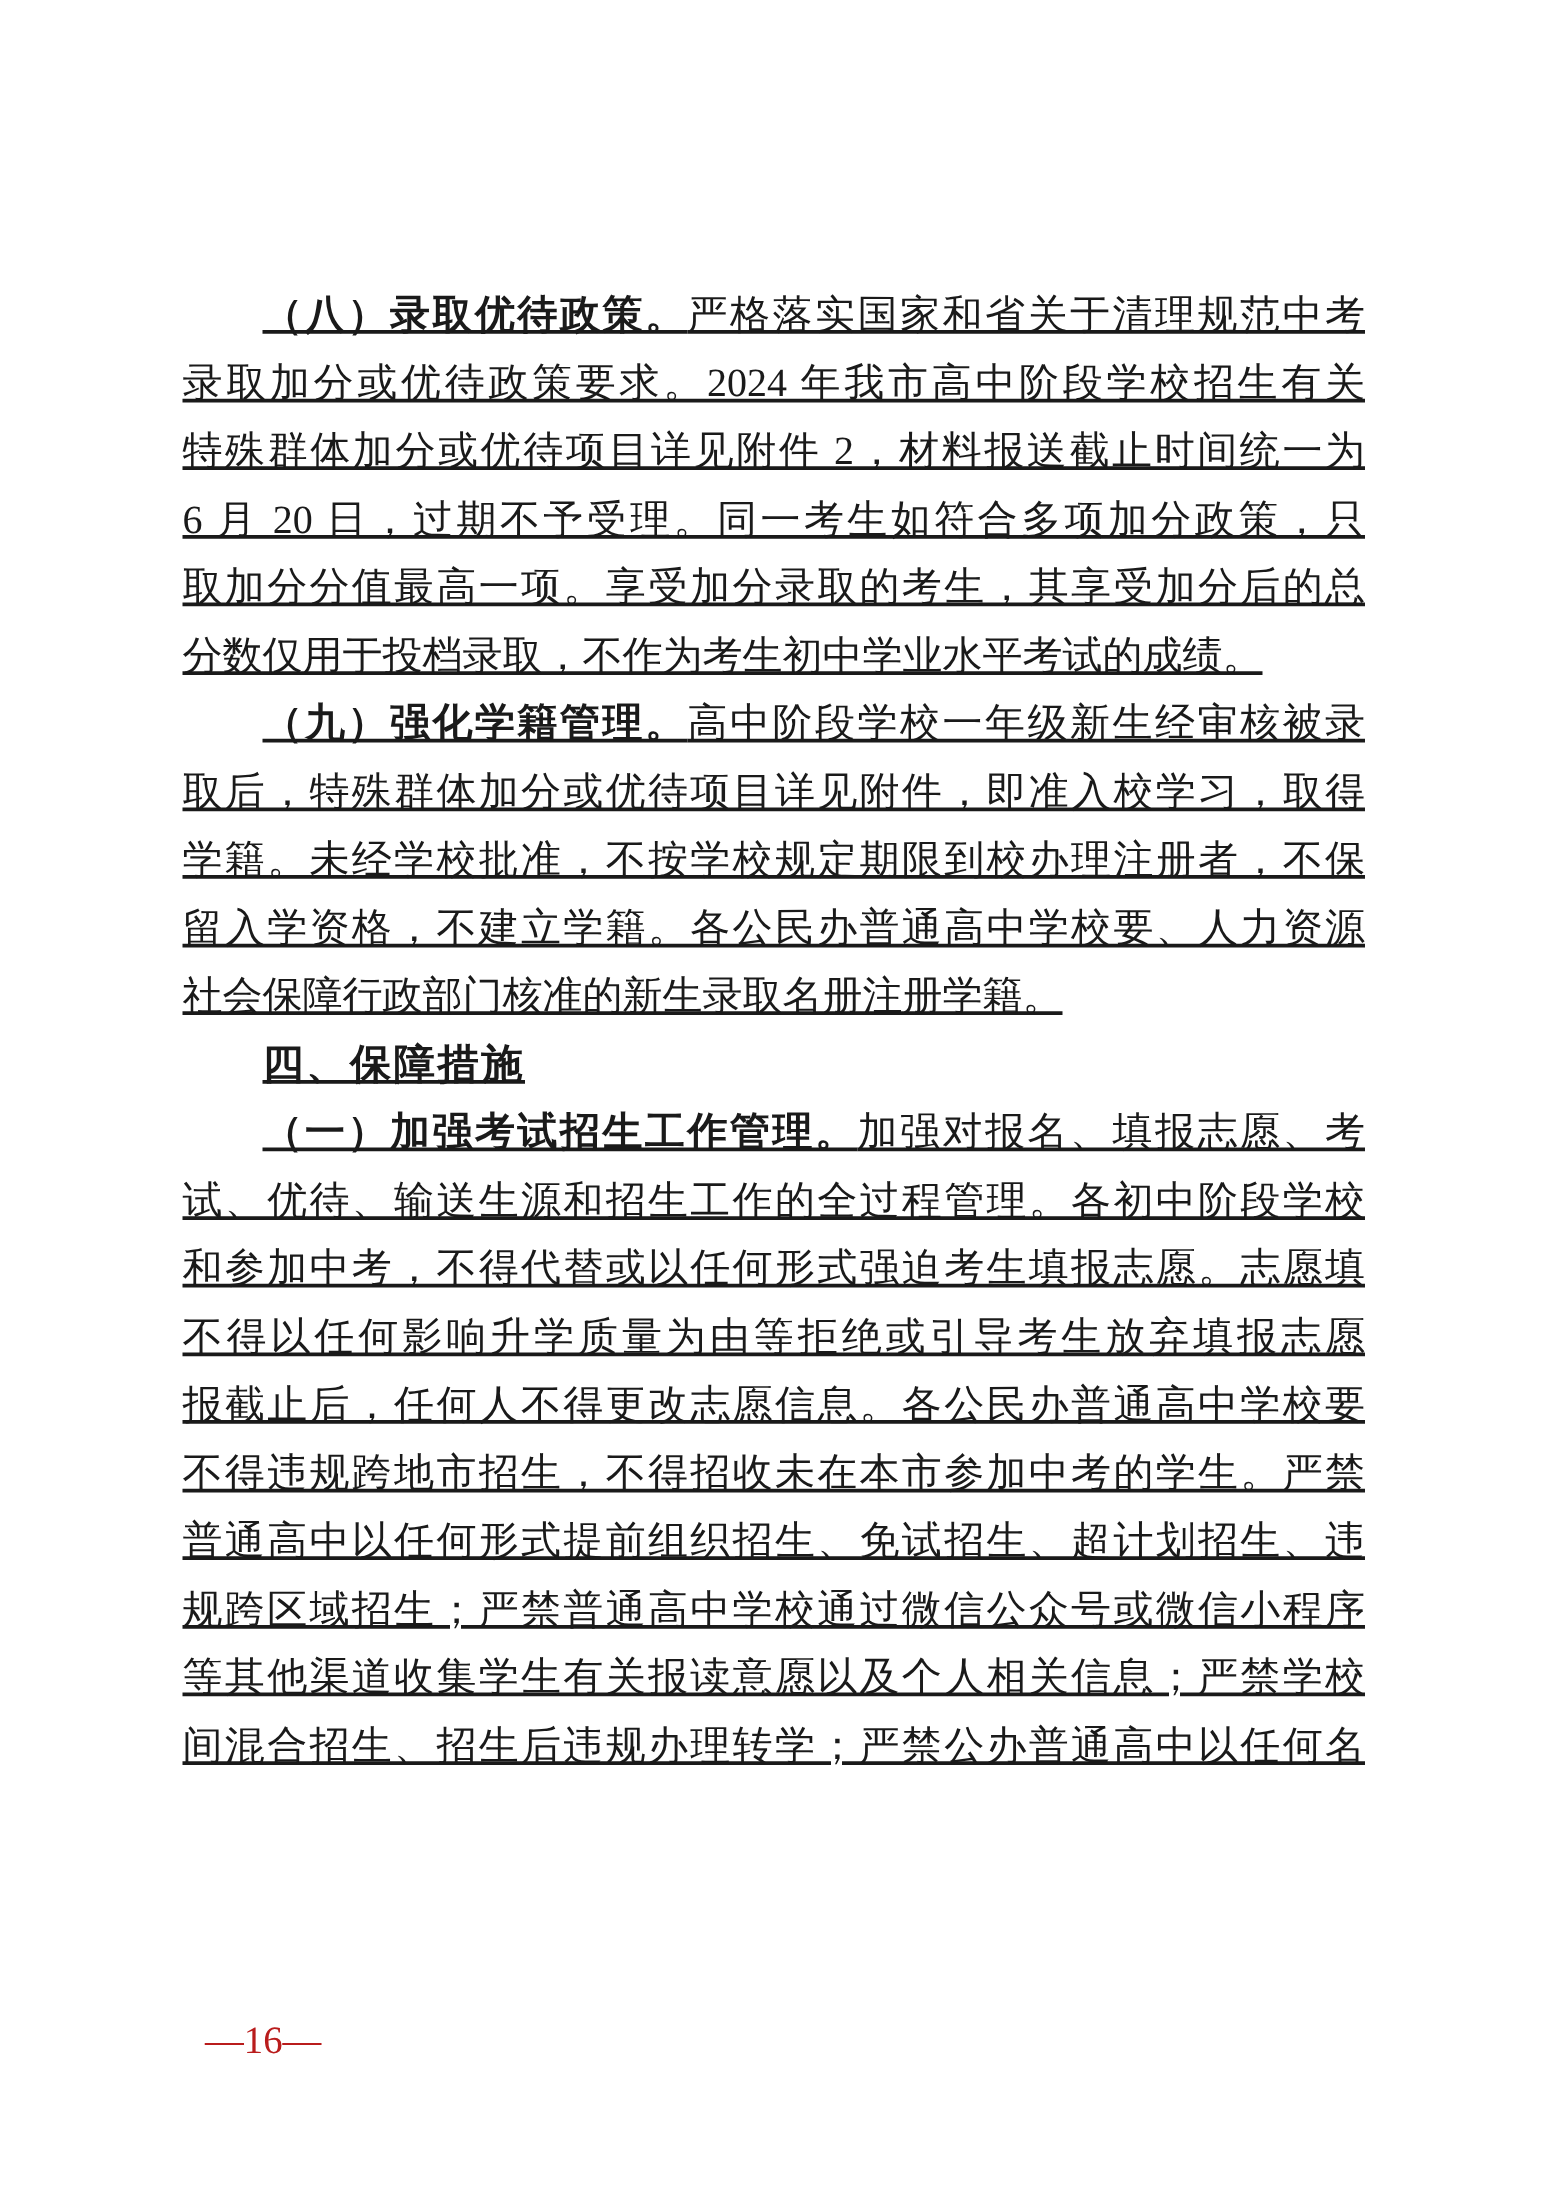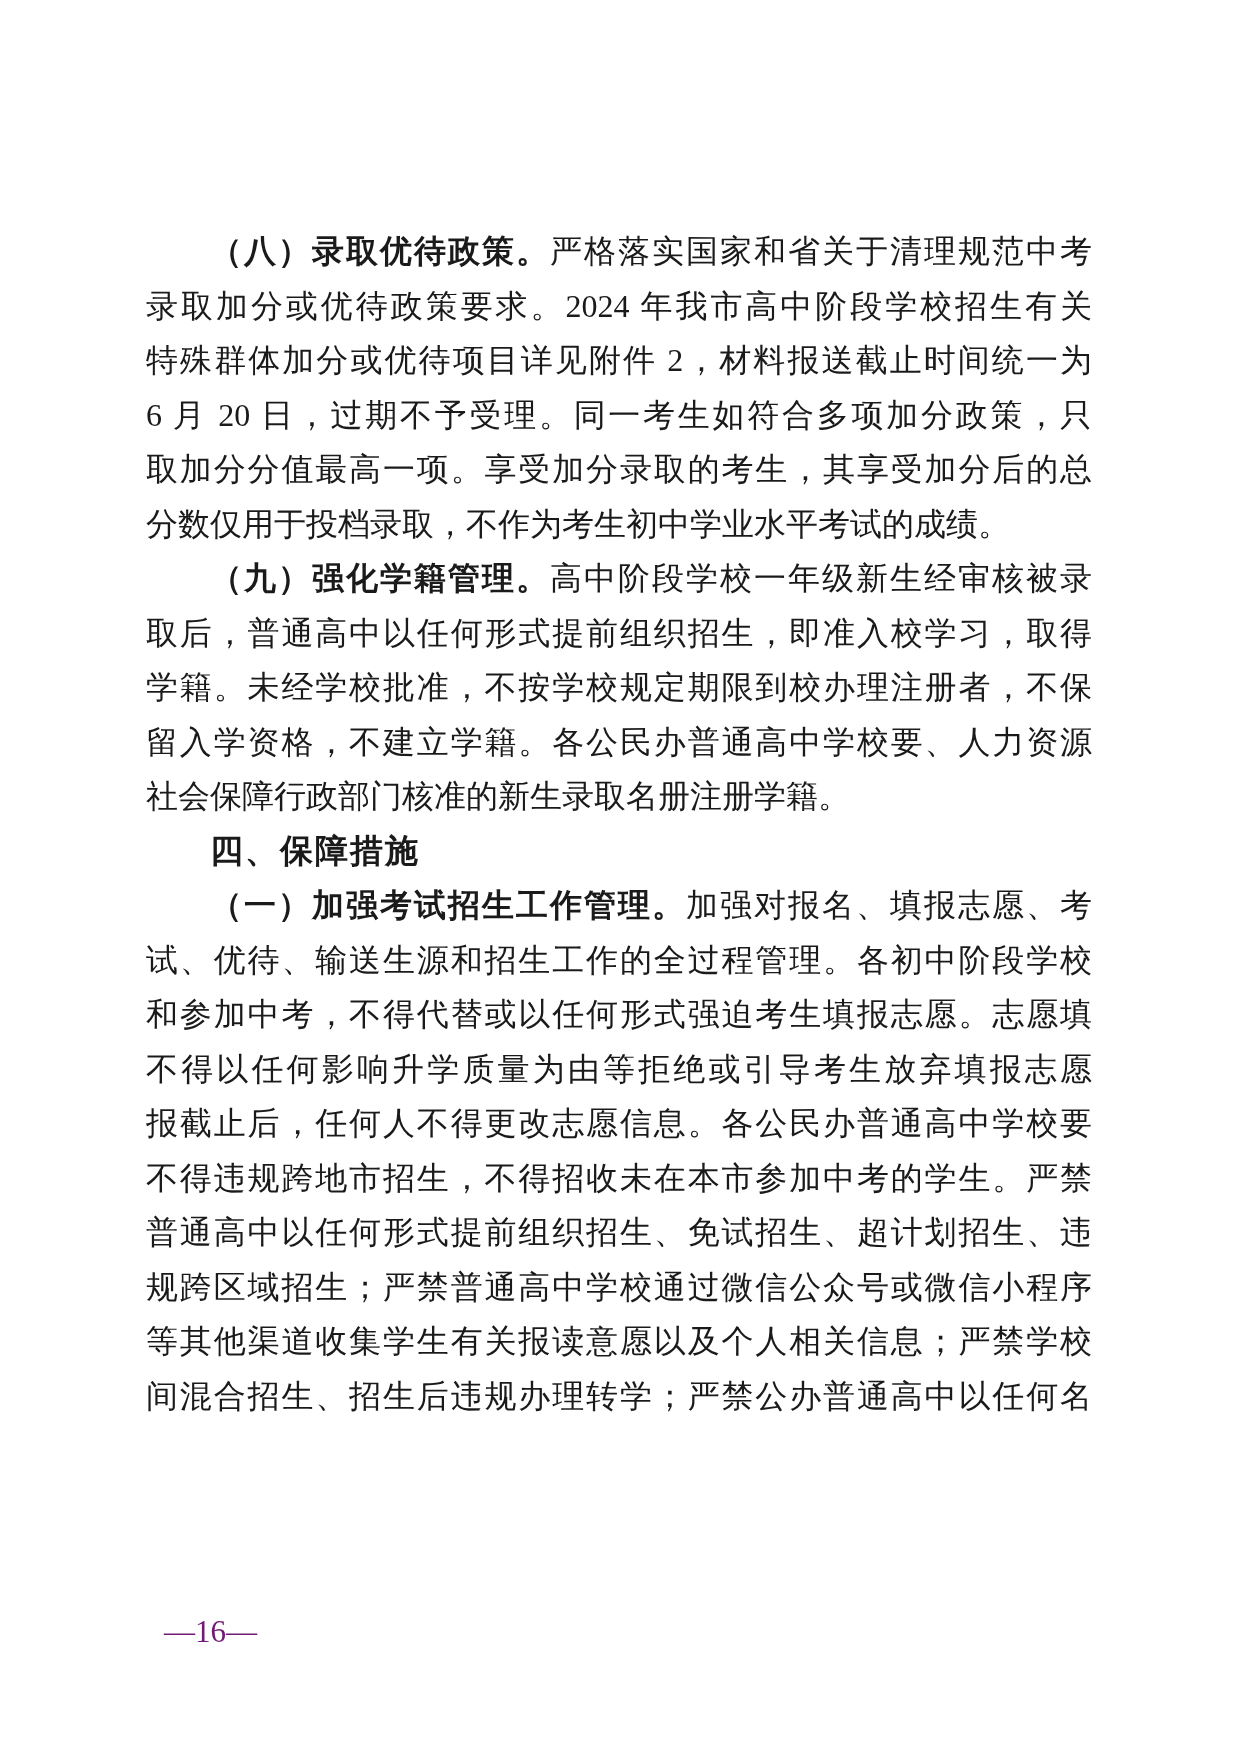--- a/index.html
+++ b/index.html
@@ -18,20 +18,21 @@
   .page {
     position: absolute;
     inset: 0;
     background: #ffffff;
   }
   .textblock {
     position: absolute;
     left: 146px;
     top: 224px;
     width: 946px;
+    text-decoration: underline;
   }
   .ln {
     margin: 0;
     padding: 0;
     font-size: 32px;
     line-height: 54.5px;
     height: 54.5px;
     text-align: justify;
     text-align-last: justify;
     white-space: normal;
@@ -54,38 +55,38 @@
     text-align: right;
     text-align-last: left;
   }
   .pagenum {
     position: absolute;
     left: 164px;
     top: 1612px;
     font-size: 31px;
     line-height: 40px;
     font-family: "Liberation Serif", "DejaVu Serif", serif;
-    color: #701a75;
+    color: #b91c1c;
   }
 </style>
 </head>
 <body>
 
 <div class="page">
   <div class="textblock">
 
     <p class="ln indent"><span class="lead">（八）录取优待政策。</span><span>严格落实国家和省关于清理规范中考</span></p>
     <p class="ln">录取加分或优待政策要求。2024 年我市高中阶段学校招生有关</p>
     <p class="ln">特殊群体加分或优待项目详见附件 2，材料报送截止时间统一为</p>
     <p class="ln">6 月 20 日，过期不予受理。同一考生如符合多项加分政策，只</p>
     <p class="ln">取加分分值最高一项。享受加分录取的考生，其享受加分后的总</p>
     <p class="ln end">分数仅用于投档录取，不作为考生初中学业水平考试的成绩。</p>
 
     <p class="ln indent"><span class="lead">（九）强化学籍管理。</span><span>高中阶段学校一年级新生经审核被录</span></p>
-    <p class="ln">取后，普通高中以任何形式提前组织招生，即准入校学习，取得</p>
+    <p class="ln">取后，特殊群体加分或优待项目详见附件，即准入校学习，取得</p>
     <p class="ln">学籍。未经学校批准，不按学校规定期限到校办理注册者，不保</p>
     <p class="ln">留入学资格，不建立学籍。各公民办普通高中学校要、人力资源</p>
     <p class="ln end">社会保障行政部门核准的新生录取名册注册学籍。</p>
 
     <p class="ln indent heading">四、保障措施</p>
 
     <p class="ln indent"><span class="lead">（一）加强考试招生工作管理。</span><span>加强对报名、填报志愿、考</span></p>
     <p class="ln">试、优待、输送生源和招生工作的全过程管理。各初中阶段学校</p>
     <p class="ln">和参加中考，不得代替或以任何形式强迫考生填报志愿。志愿填</p>
     <p class="ln">不得以任何影响升学质量为由等拒绝或引导考生放弃填报志愿</p>

